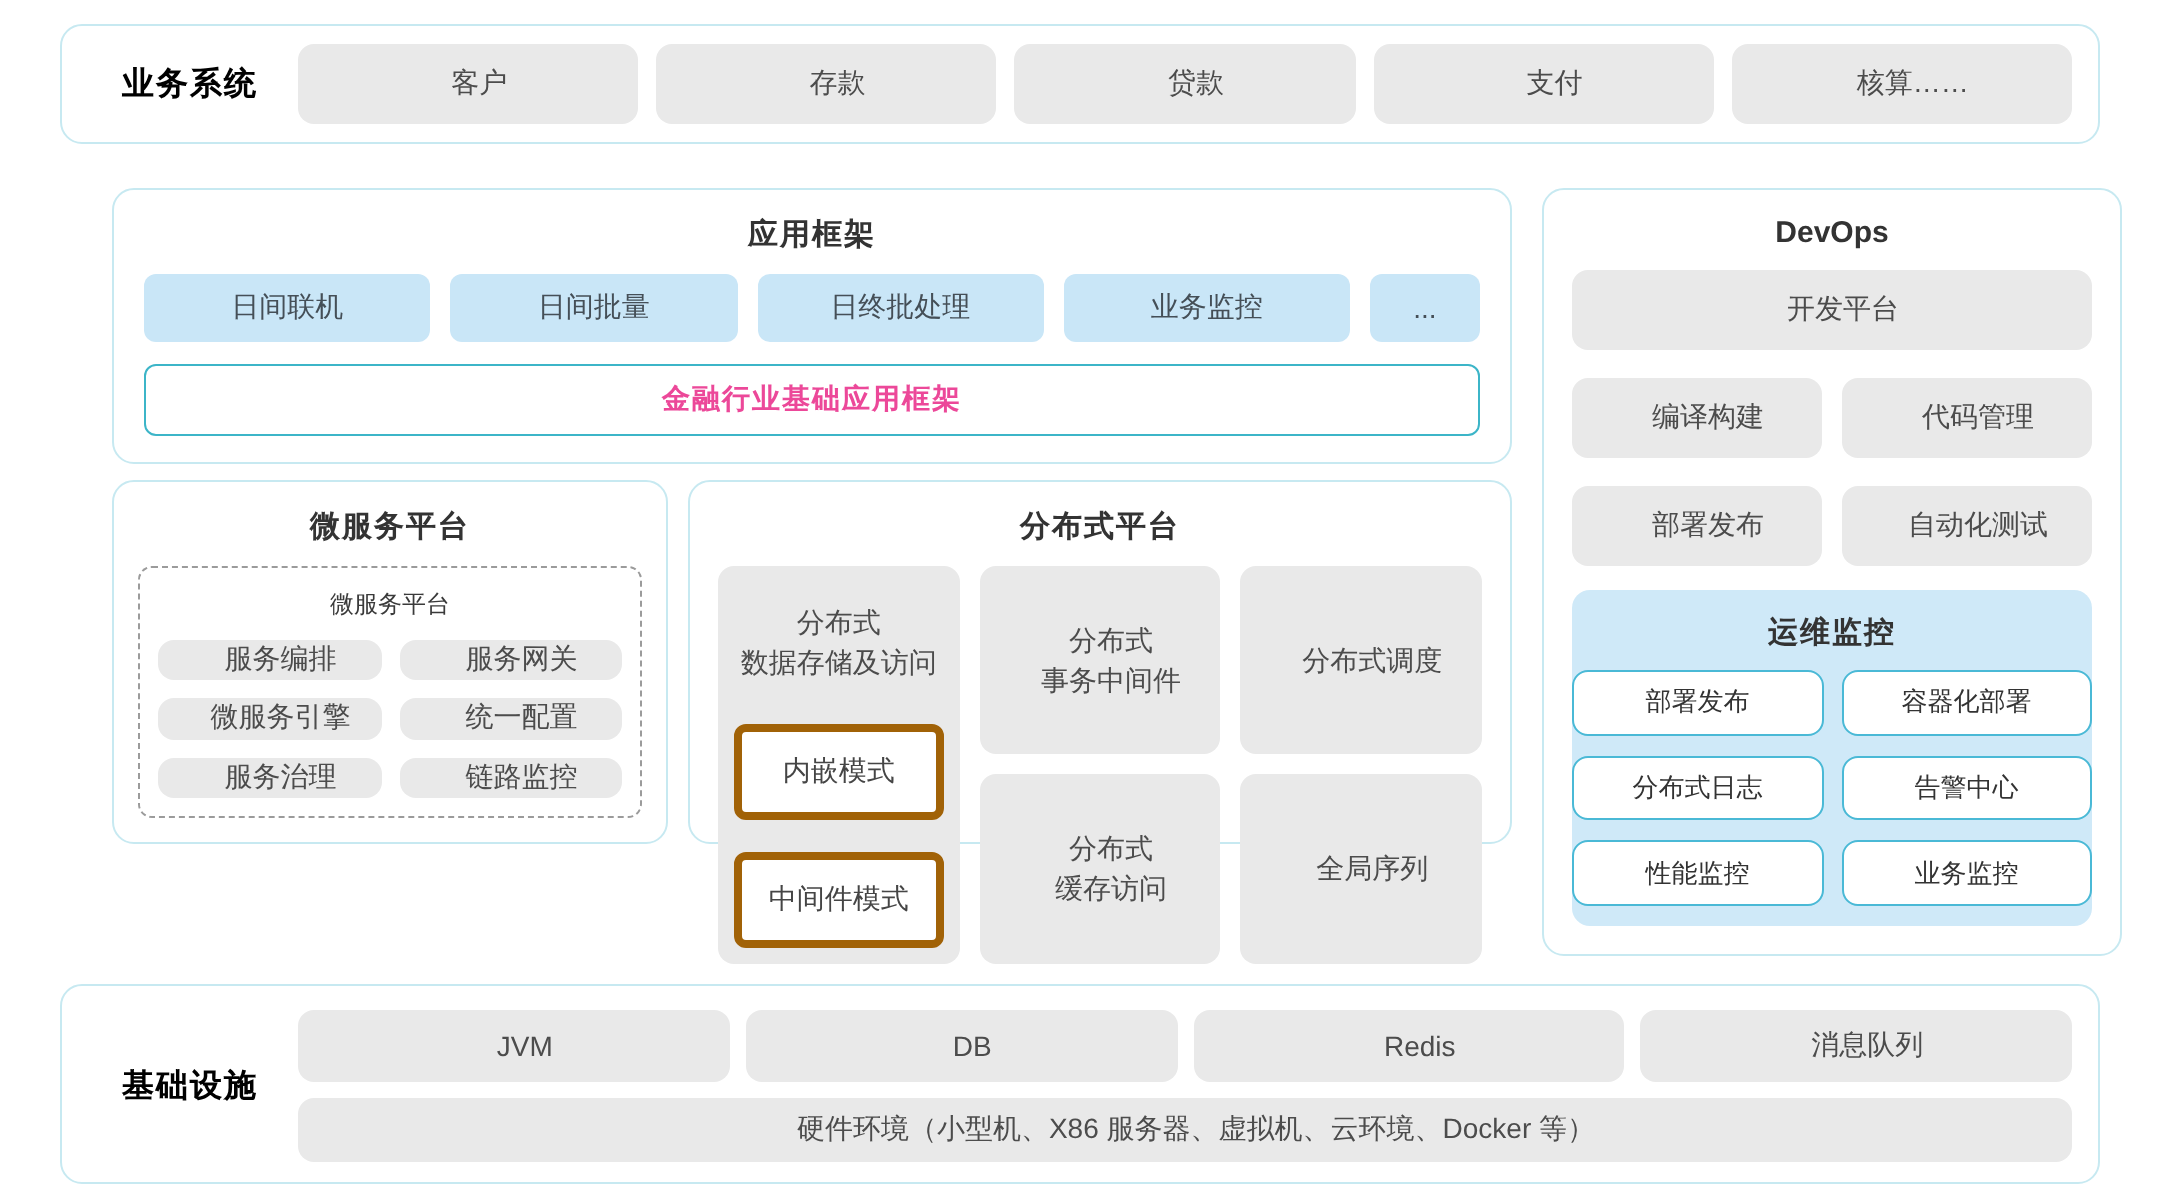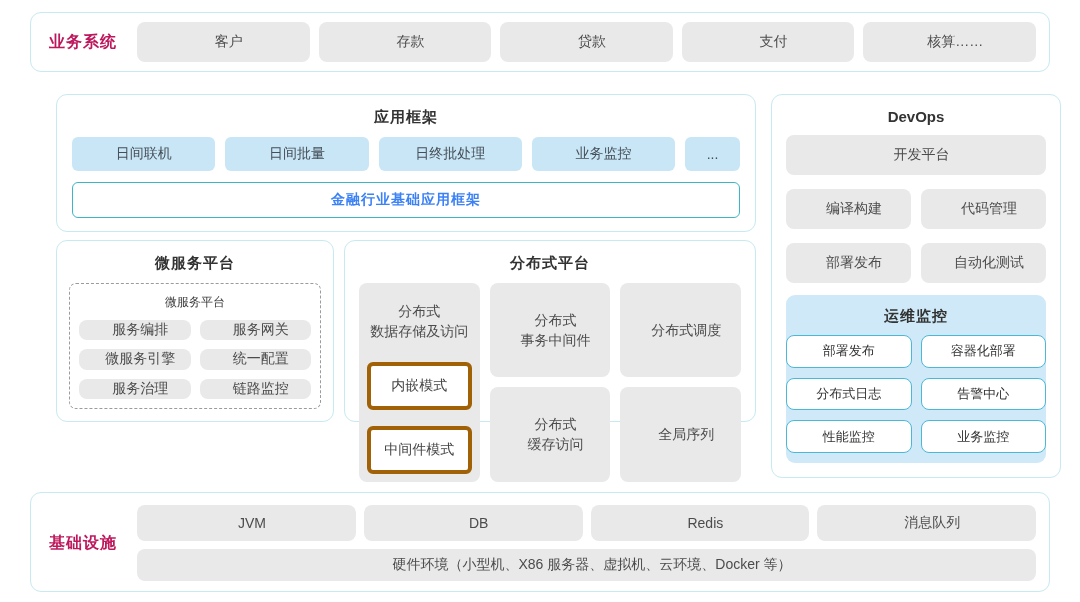--- a/index.html
+++ b/index.html
@@ -5,42 +5,42 @@
   * { margin:0; padding:0; box-sizing:border-box; }
   html,body { background:#fff; }
   body { font-family:"Liberation Sans","DejaVu Sans",sans-serif; }
   .page { position:relative; width:1080px; height:602px; background:#ffffff; overflow:hidden; }
 
   .panel { background:#ffffff; border:1px solid #c7e9f1; border-radius:11px; }
 
   
   .topbar { position:absolute; left:30px; top:12px; width:1020px; height:60px;
             display:flex; align-items:center; padding:0 13px 0 18px; }
-  .side-label { flex:0 0 88px; font-size:16px; font-weight:600; color:#be185d; letter-spacing:1px; }
+  .side-label { flex:0 0 88px; font-size:16px; font-weight:600; color:#000000; letter-spacing:1px;margin-left:12px; }
   .top-row { flex:1; display:flex; gap:9px; height:40px; }
 
   .gray-box { background:#e9e9e9; border-radius:8px; color:#4c4c4c; font-size:14px;
               display:flex; align-items:center; justify-content:center; text-align:center;padding-left:11px; }
   .top-row .gray-box { flex:1; }
 
   
   .middle { position:absolute; left:56px; top:94px; width:1005px; height:384px;
             display:flex; gap:15px; }
   .left-col { flex:0 0 700px; display:flex; flex-direction:column; gap:8px; }
 
   .panel-title { text-align:center; font-size:15px; font-weight:600; color:#333;
                  padding:5px 0 10px; letter-spacing:1px; }
 
   .app-framework { height:138px; padding:8px 15px; display:flex; flex-direction:column; }
   .af-row { display:flex; gap:10px; height:34px; }
   .blue-btn { flex:1; background:#c9e6f7; border-radius:6px; color:#454f57; font-size:14px;
               display:flex; align-items:center; justify-content:center; }
   .blue-btn.small { flex:0 0 55px; }
   .teal-box { margin-top:11px; height:36px; border:1px solid #3cb5c8; border-radius:6px;
-              background:#fff; color:#3b82f6; font-weight:600; font-size:14px;
+              background:#fff; color:#ec4899; font-weight:600; font-size:14px;
               display:flex; align-items:center; justify-content:center; letter-spacing:1px; }
 
   .bottom-row { display:flex; gap:10px; height:182px; }
 
   .micro { flex:0 0 278px; padding:8px 12px 12px; display:flex; flex-direction:column; }
   .dashed-box { flex:1; border:1px dashed #9b9b9b; border-radius:7px; padding:5px 9px 9px;
                 display:flex; flex-direction:column; }
   .dashed-title { text-align:center; font-size:12px; color:#3a3a3a; padding:5px 0 9px; }
   .grid2 { flex:1; display:grid; grid-template-columns:1fr 1fr; gap:9px; }
 

